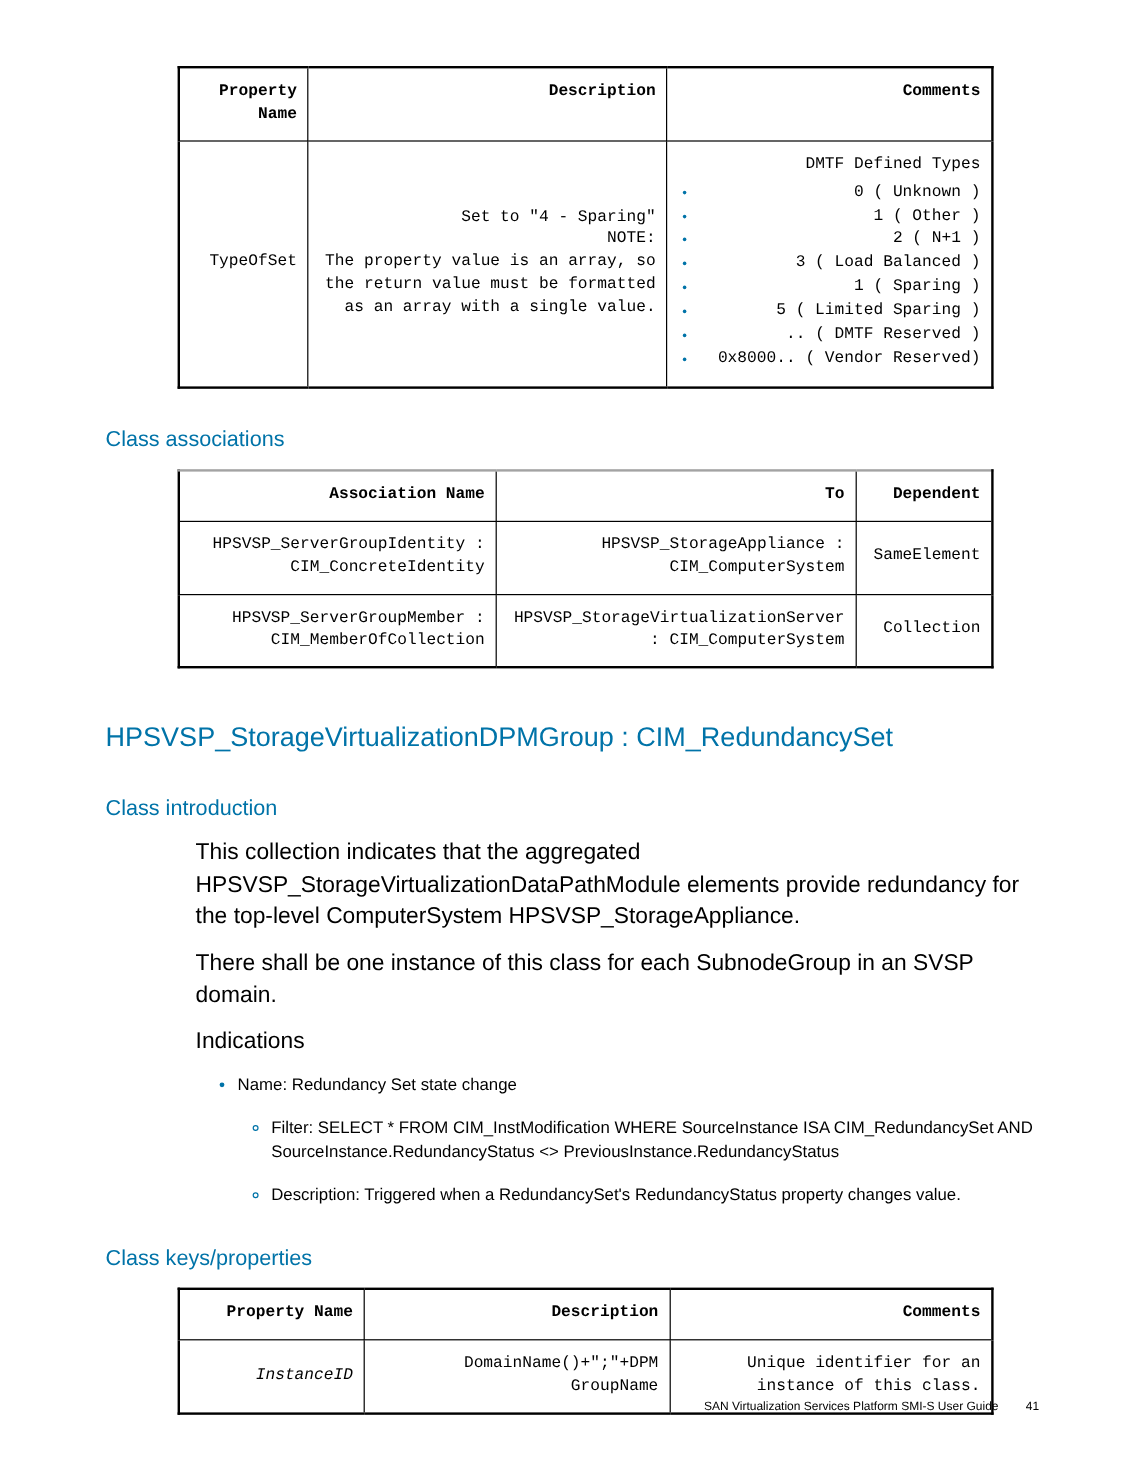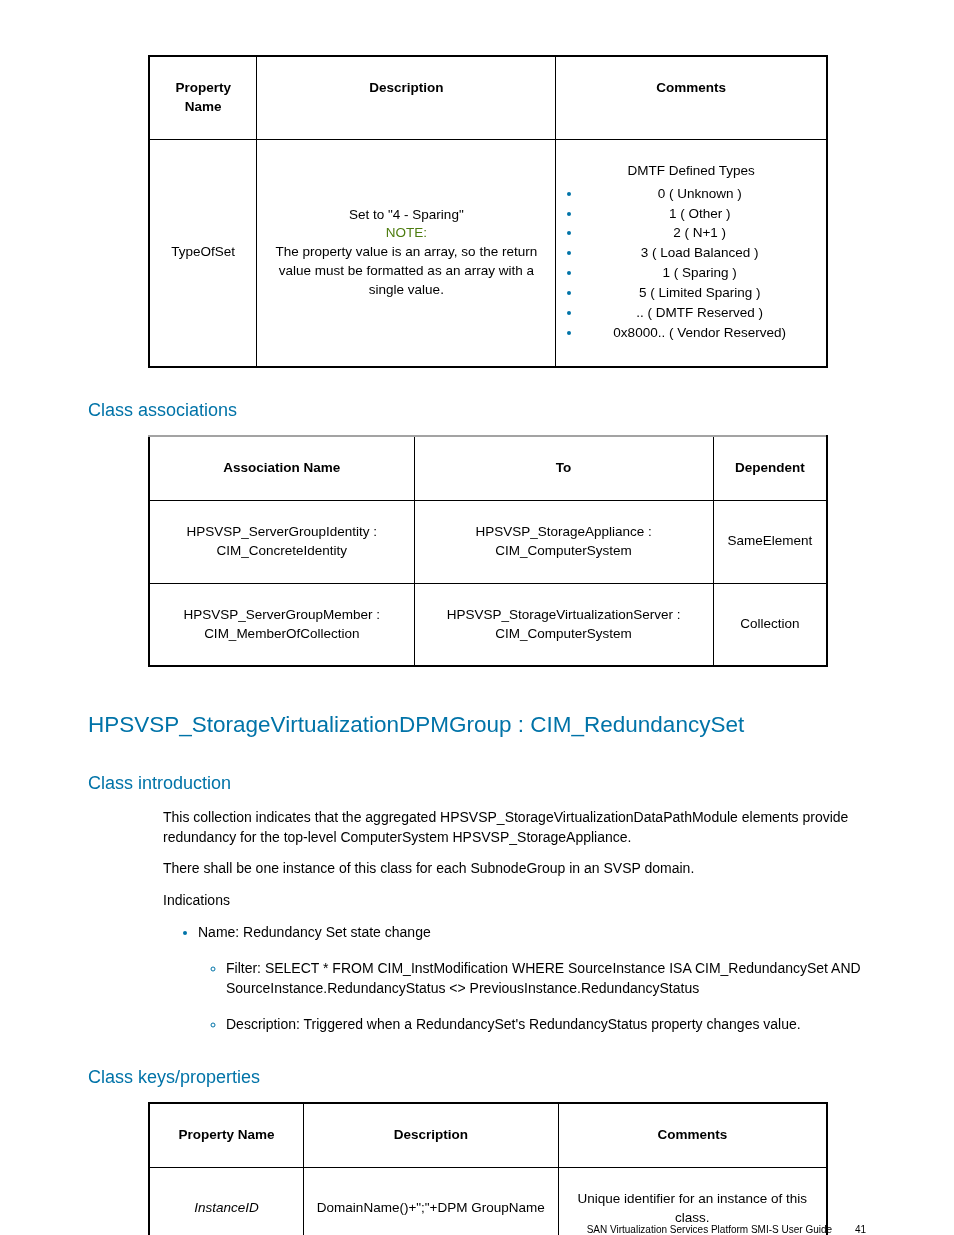--- a/index.html
+++ b/index.html
@@ -19,34 +19,35 @@
     min-height: 1235px;
     padding: 55px 88px 40px 88px;
     position: relative;
   }
   table {
     border-collapse: collapse;
     font-size: 13.5px;
   }
   th, td {
     border: 1px solid #000;
-    padding: 22px 9px;
-    text-align: center;
+    padding: 11px 9px;
+    text-align: right;
     vertical-align: top;
+    font-family: Liberation Mono, monospace;
   }
   th {
     font-weight: bold;
   }
   .tbl1 { margin-left: 60px; width: 680px; }
   .tbl1 .c1 { width: 108px; border-left: 2px solid #000; }
   .tbl1 .c2 { width: 300px; }
   .tbl1 .c3 { width: 272px; border-right: 2px solid #000; }
   .tbl1 tr:first-child th { border-top: 2px solid #000; }
   .tbl1 tr:last-child td { border-bottom: 2px solid #000; }
-  .note { color: #4d7c0f; }
+  .note { color: #000000; }
   ul.bullets { margin: 4px 0 0 0; padding: 0 0 0 17px; }
   ul.bullets li { margin: 1px 0; }
   ul.bullets li::marker { color: #0073a8; }
   .valmid td { vertical-align: middle; }
 
   h3 {
     color: #0073a8;
     font-weight: normal;
     font-size: 18px;
     margin: 30px 0 12px 0;
@@ -59,21 +60,21 @@
   }
 
   .tbl2 { margin-left: 60px; width: 680px; }
   .tbl2 .c1 { width: 266px; border-left: 2px solid #000; }
   .tbl2 .c2 { width: 300px; }
   .tbl2 .c3 { width: 114px; border-right: 2px solid #000; }
   .tbl2 tr:first-child th { border-top: 2px solid #a3a3a3; }
   .tbl2 tr:last-child td { border-bottom: 2px solid #000; }
   .tbl2 td { vertical-align: middle; }
 
-  .bodytext { margin: 0 0 12px 75px; font-size: 14px; }
+  .bodytext { margin: 0 0 12px 75px; font-size: 19px; }
   ul.top { margin: 0 0 12px 92px; padding-left: 18px; }
   ul.top > li::marker { color: #0073a8; }
   ul.sub { margin: 2px 0 0 0; padding-left: 28px; }
   ul.sub > li::marker { color: #0073a8; }
   ul.sub > li { margin: 17px 0; }
 
   .tbl3 { margin-left: 60px; width: 680px; }
   .tbl3 .c1 { width: 155px; border-left: 2px solid #000; }
   .tbl3 .c2 { width: 255px; }
   .tbl3 .c3 { width: 270px; border-right: 2px solid #000; }

